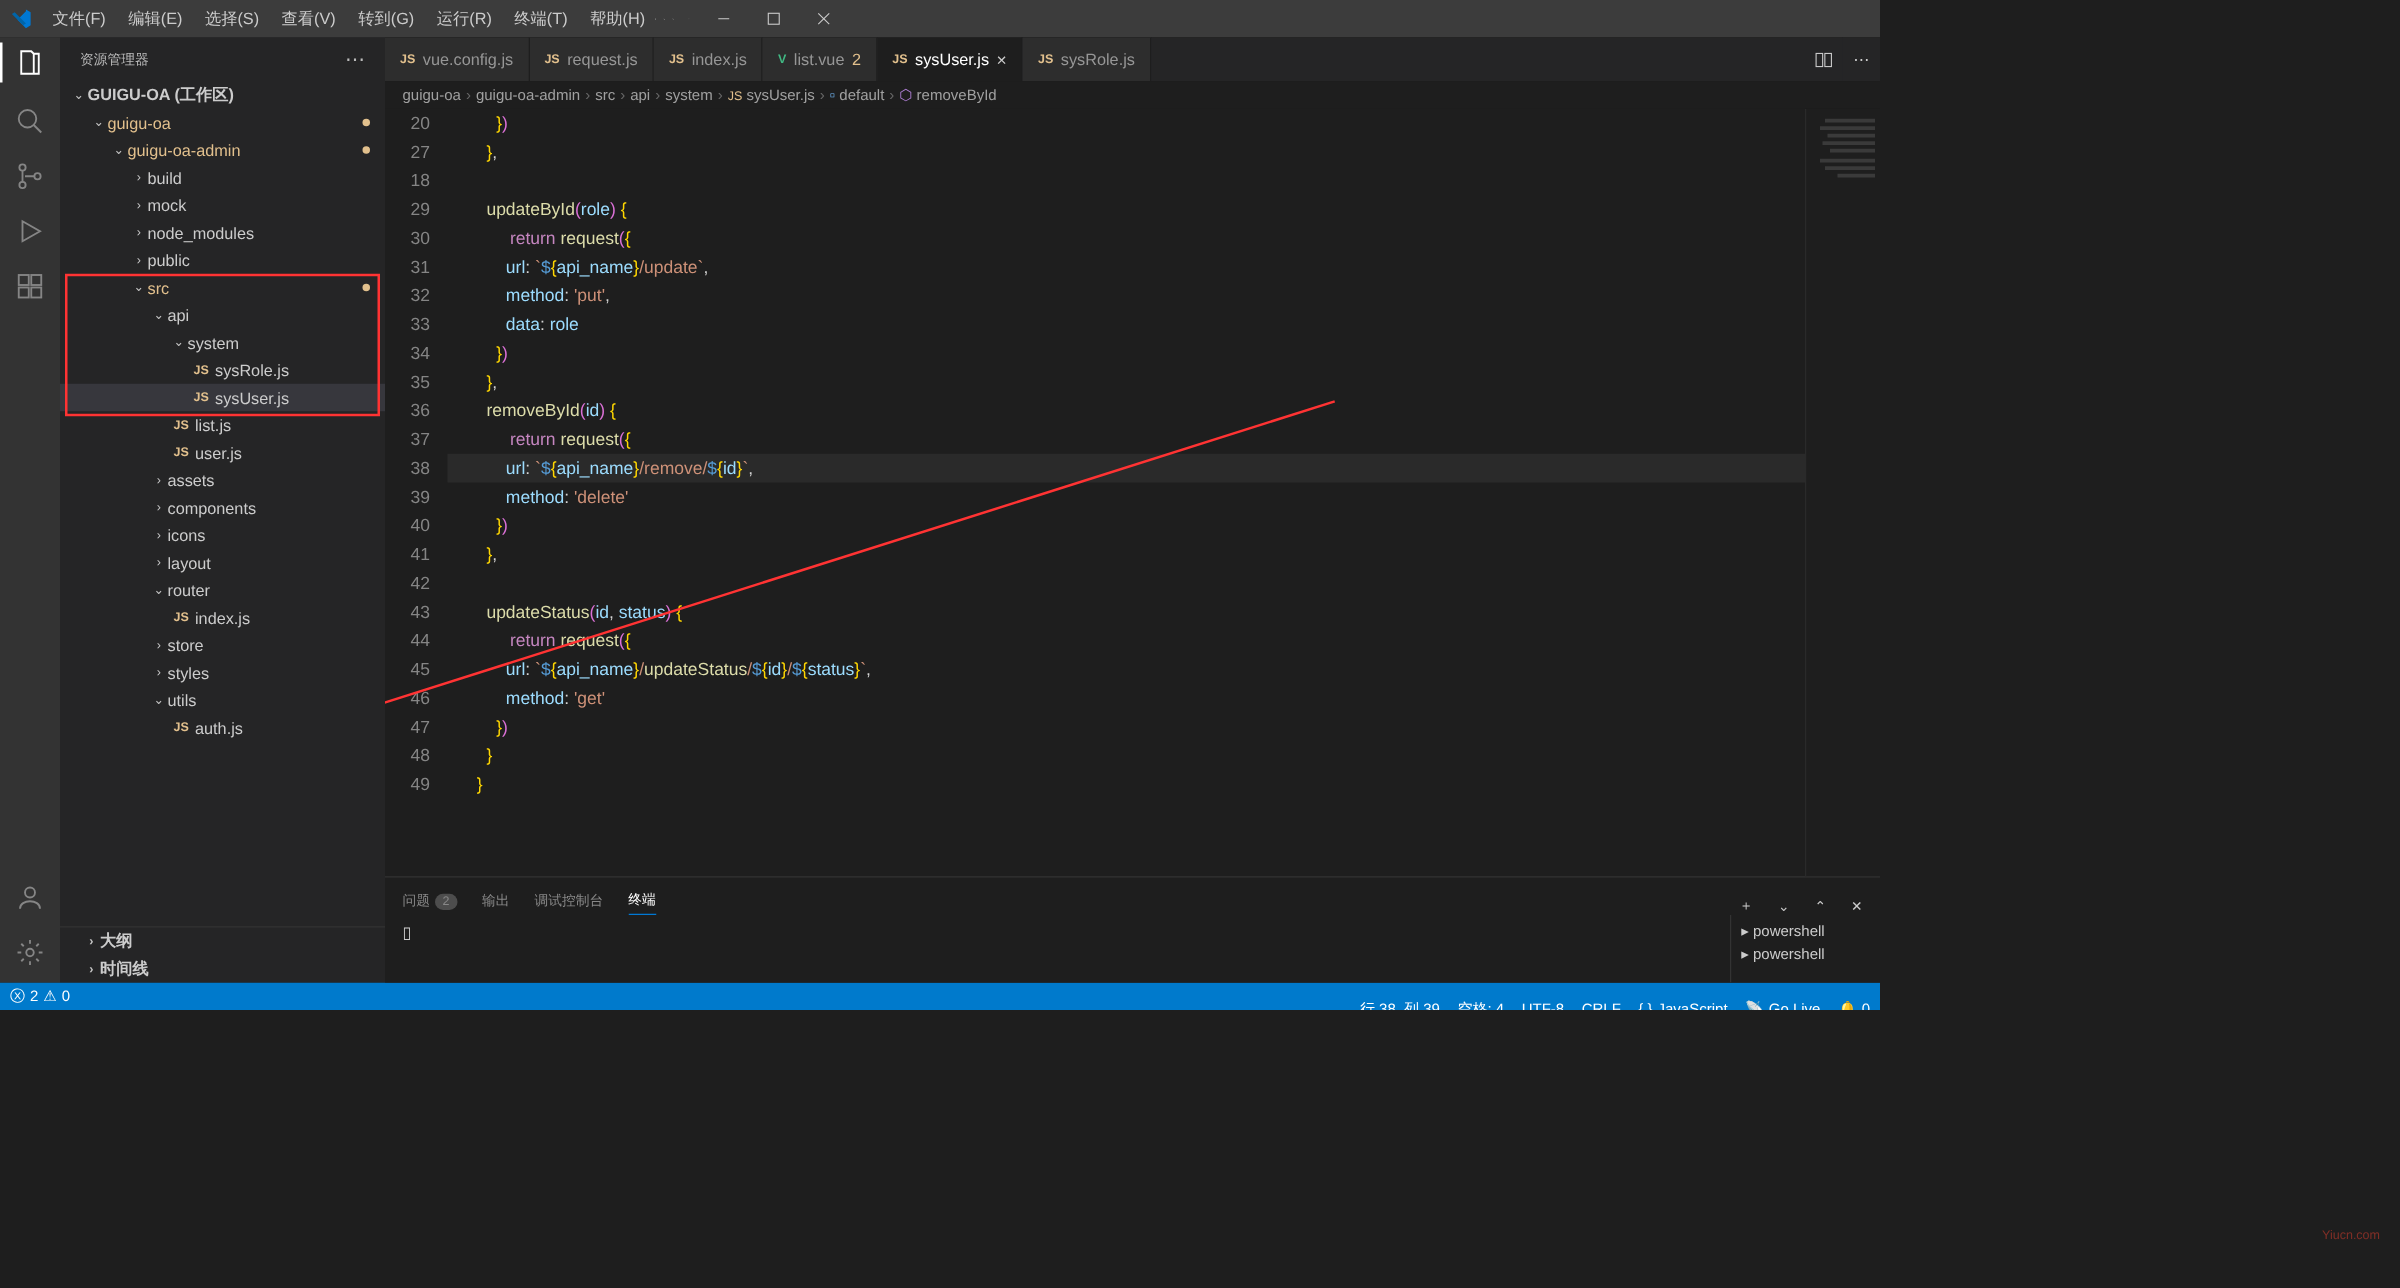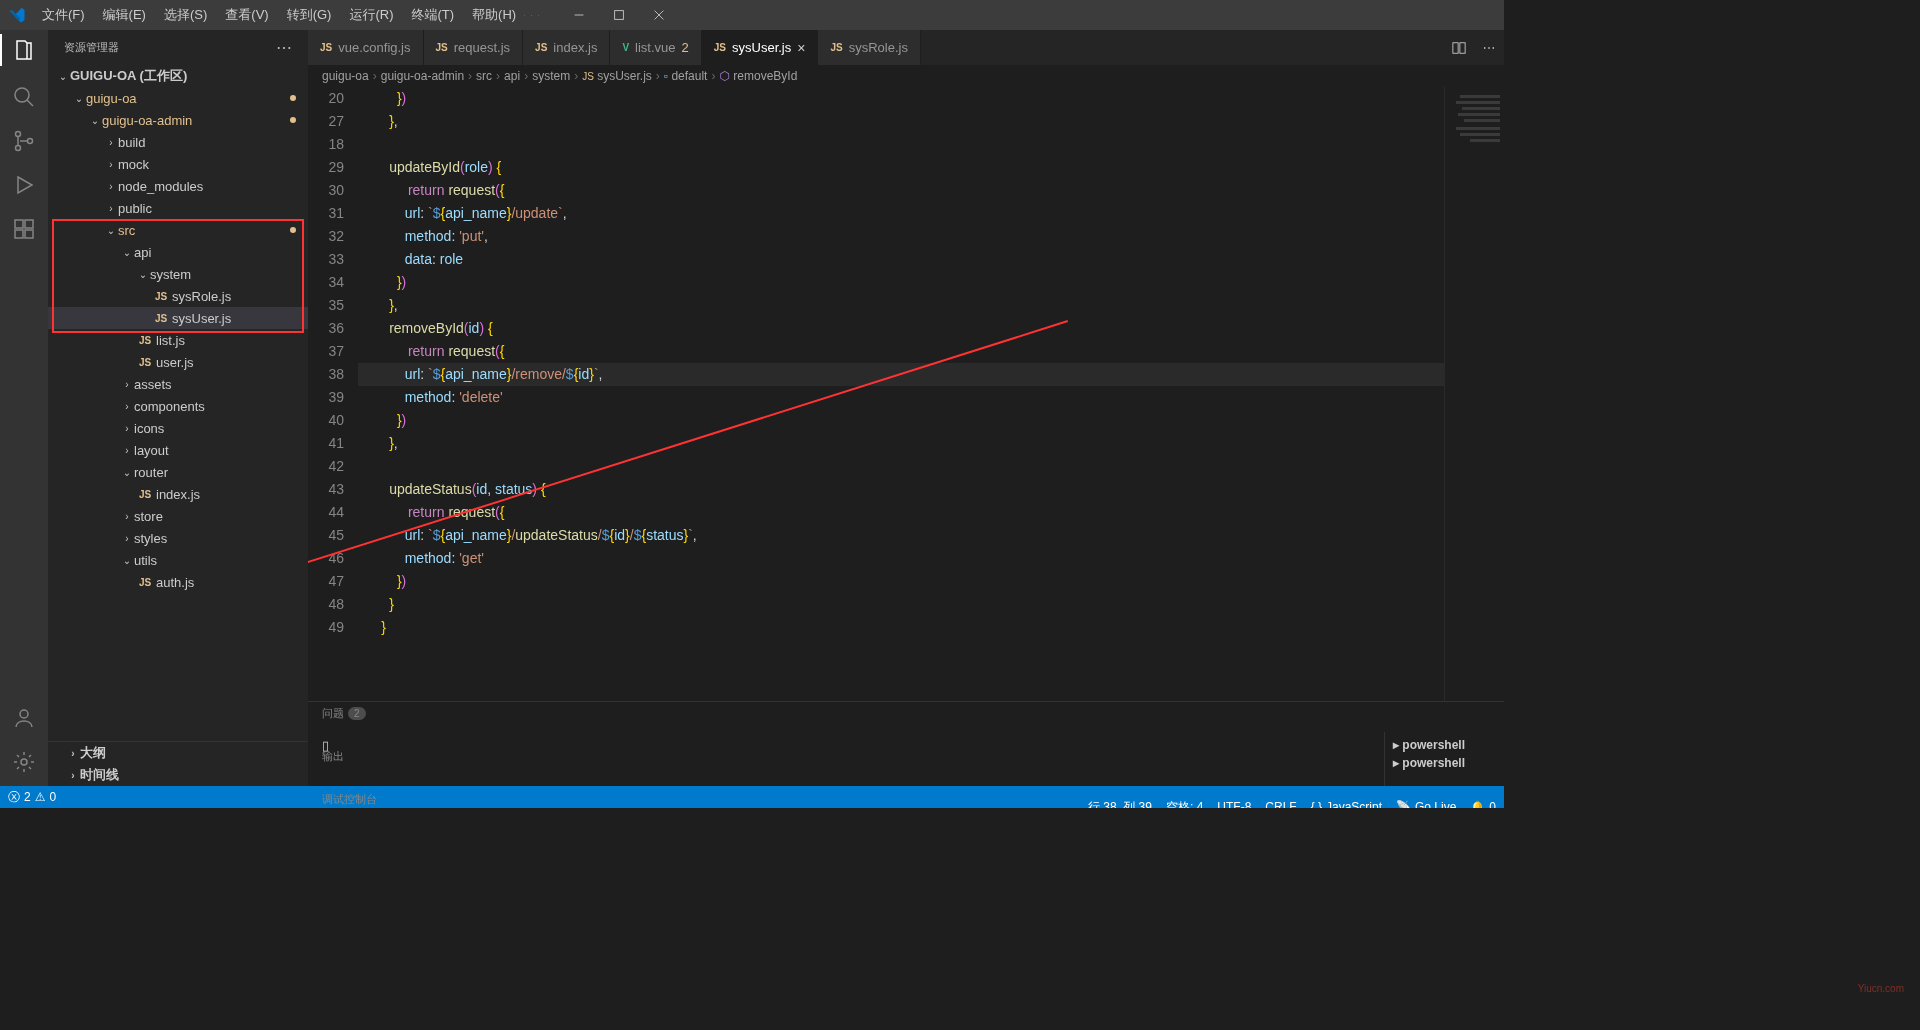--- a/index.html
+++ b/index.html
@@ -48,29 +48,29 @@
 .breadcrumb .sep { color:#666; }
 .breadcrumb .bc-ic { font-size:10px; }
 .code-area { flex:1; display:flex; position:relative; overflow:hidden; }
 .gutter { width:50px; text-align:right; padding-right:14px; color:#858585; font-family:Consolas,monospace; font-size:14px; line-height:23px; padding-top:0; }
 .code { flex:1; font-family:Consolas,monospace; font-size:14px; line-height:23px; white-space:pre; color:#d4d4d4; }
 .cursor-line { background:#2a2a2a; }
 .k-blue { color:#569cd6; } .k-cyan { color:#9cdcfe; } .k-fn { color:#dcdcaa; } .k-str { color:#ce9178; } .k-ctrl { color:#c586c0;margin-left:11px; } .k-brkt { color:#ffd700; } .k-brkt2 { color:#da70d6; }
 .minimap { width:60px; background:#1e1e1e; border-left:1px solid #2a2a2a; position:relative; }
 .minimap .mm { position:absolute; right:4px; background:#3a3a3a; }
 .panel { height:85px; border-top:1px solid #333; background:#1e1e1e; display:flex; flex-direction:column; }
-.panel-tabs { height:30px; display:flex; align-items:flex-start; padding:0 14px; gap:20px; font-size:11px; color:#888;flex-direction:column; }
+.panel-tabs { height:30px; display:flex; align-items:flex-end; padding:0 14px; gap:20px; font-size:11px; color:#888; }
 .panel-tabs .pt { cursor:pointer; padding:4px 0; }
 .panel-tabs .pt.active { color:#fff; border-bottom:1px solid #0078d4; }
 .panel-tabs .badge { background:#4d4d4d; border-radius:8px; padding:1px 6px; font-size:10px; margin-left:4px; }
 .panel-tabs .spacer { flex:1; }
 .panel-tabs .rb { cursor:pointer; color:#ccc; }
 .panel-body { flex:1; display:flex; }
 .panel-body .term { flex:1; padding:6px 14px; font-family:Consolas,monospace; }
-.panel-body .term-side { width:120px; border-left:1px solid #333; padding:4px 8px; font-size:12px;font-weight:bold; }
+.panel-body .term-side { width:120px; border-left:1px solid #333; padding:4px 8px; font-size:12px; }
 .panel-body .term-side .ts { display:flex; align-items:center; gap:6px; padding:2px 0; color:#ccc; cursor:pointer; }
 .status { height:22px; background:#007acc; display:flex; align-items:center; font-size:12px; color:#fff; padding:0 8px; gap:14px; }
 .status .sl,.status .sr span { display:flex; align-items:center; gap:4px; cursor:pointer; }
 .status .sr { margin-left:auto; display:flex; gap:14px;margin-top:20px; }
 .redline { position:absolute; left:0; top:0; height:2px; background:#f33; transform-origin:left center; pointer-events:none; }
 .watermark { position:absolute; right:16px; bottom:36px; color:#c0392b; font-size:10px; opacity:0.6; pointer-events:none; }
 </style>
 </head>
 <body>
 

